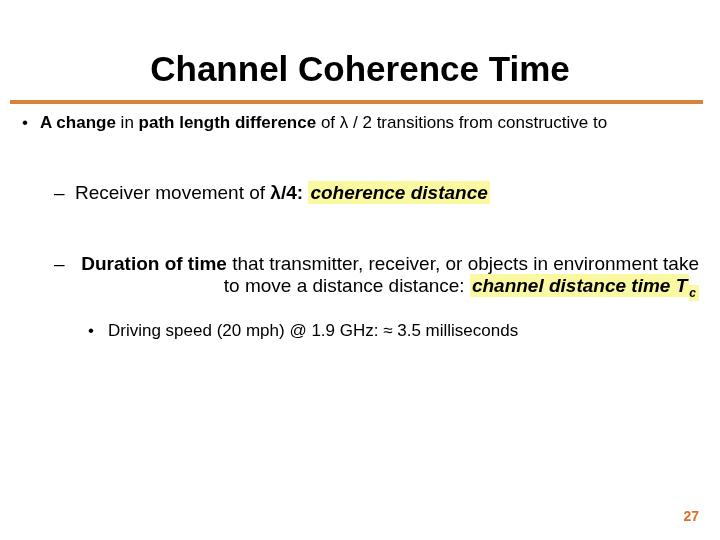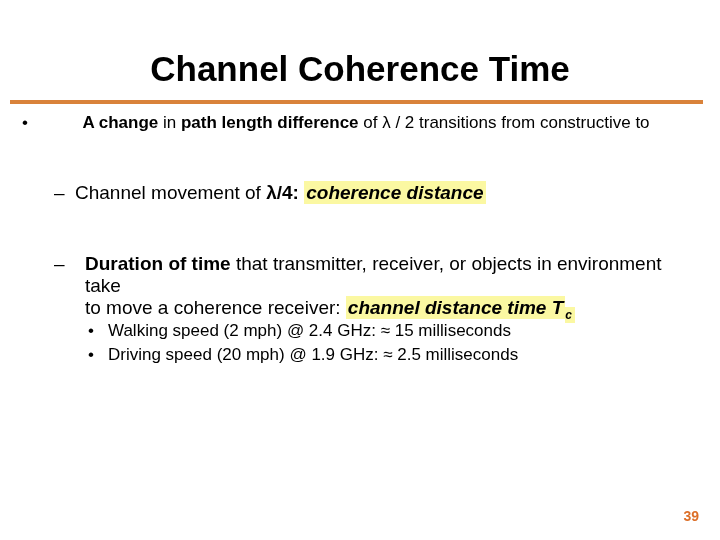--- a/index.html
+++ b/index.html
@@ -24,27 +24,27 @@
     position: absolute; top: 100px; left: 10px;
     width: 693px; height: 3.5px;
     background: var(--rule-color);
   }
 
   .para { position: absolute; }
   .para .marker { position: absolute; left: 0; top: 0; }
   .para .txt { display: block; }
 
   .p1 { left: 22px; top: 111px; width: 670px; font-size: 17px; line-height: 24px; }
-  .p1 .txt { margin-left: 18px; text-align: center; }
+  .p1 .txt { margin-left: 18px; }
 
   .p2 { left: 54px; top: 181px; width: 640px; font-size: 19px; line-height: 24px; }
   .p2 .txt { margin-left: 21px; }
 
   .p3 { left: 54px; top: 253px; width: 645px; font-size: 19px; line-height: 22px; }
-  .p3 .txt { margin-left: 31px; }
+  .p3 .txt { margin-left: 21px; text-align: right; }
 
   .sub-list { position: absolute; left: 88px; top: 319px; width: 600px; font-size: 17px; line-height: 24px; }
   .sub-item { display: block; }
   .sub-item .s-marker { display: inline-block; width: 20px; }
 
   .b { font-weight: bold; }
   .i { font-style: italic; }
   .hl { background: var(--hl-color); padding: 1px 2px; }
   sub { font-size: 12px; line-height: 0; }
   sub.hl { padding: 1px 3px 1px 0; }
@@ -64,28 +64,27 @@
 
   <div class="rule"></div>
 
   <div class="para p1">
     <span class="marker">•</span>
     <span class="txt"><span class="b">A change</span><span> in </span><span class="b">path length difference</span><span> of λ / 2 transitions from constructive to</span><br></span>
   </div>
 
   <div class="para p2">
     <span class="marker">–</span>
-    <span class="txt"><span>Channel movement of </span><span class="b">λ/4: </span><span class="b i hl">coherence distance</span></span>
+    <span class="txt"><span>Receiver movement of </span><span class="b">λ/4: </span><span class="b i hl">coherence distance</span></span>
   </div>
 
   <div class="para p3">
     <span class="marker">–</span>
-    <span class="txt"><span class="b">Duration of time</span><span> that transmitter, receiver, or objects in environment take</span><br><span>to move a coherence receiver: </span><span class="b i hl">channel distance time T</span><sub class="b i hl">c</sub></span>
+    <span class="txt"><span class="b">Duration of time</span><span> that transmitter, receiver, or objects in environment take</span><br><span>to move a distance distance: </span><span class="b i hl">channel distance time T</span><sub class="b i hl">c</sub></span>
   </div>
 
   <div class="sub-list">
-      <span class="sub-item"><span class="s-marker">•</span><span>Walking speed (2 mph) @ 2.4 GHz: ≈ 15 milliseconds</span></span>
-      <span class="sub-item"><span class="s-marker">•</span><span>Driving speed (20 mph) @ 1.9 GHz: ≈ 2.5 milliseconds</span></span>
+      <span class="sub-item"><span class="s-marker">•</span><span>Driving speed (20 mph) @ 1.9 GHz: ≈ 3.5 milliseconds</span></span>
     </div>
 
-  <div class="page-number">39</div>
+  <div class="page-number">27</div>
 
 </div>
 
 </body></html>

